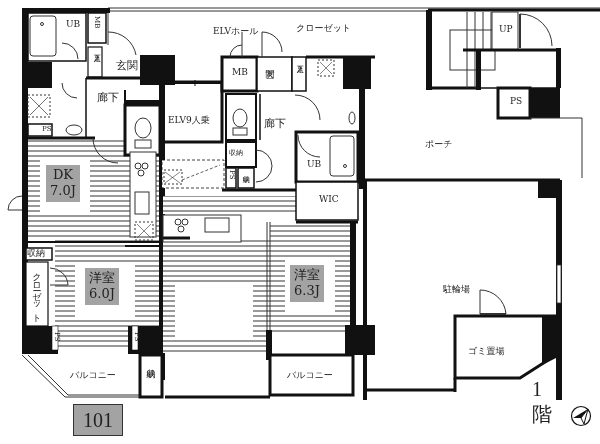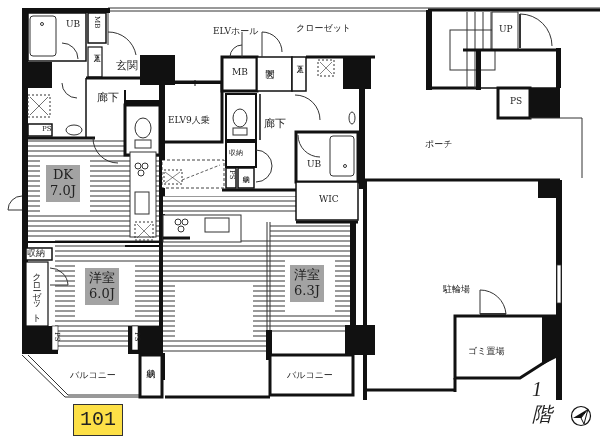--- a/index.html
+++ b/index.html
@@ -4,24 +4,24 @@
   <style>
     html, body { margin: 0; padding: 0; background: #ffffff; }
     body { width: 600px; height: 444px; position: relative; overflow: hidden;
            font-family: "DejaVu Serif", "Liberation Serif", serif; color: #222; }
     .plan { position: absolute; left: 0; top: 0; width: 540px; height: 444px; }
     .lbl { position: absolute; font-size: 11px; line-height: 1.1; white-space: nowrap; color: #222; }
     .lbl-sm { font-size: 9px; }
     .lbl-xs { font-size: 7px; }
     .lbl-big { font-size: 13px; text-align: center; background: #a3a3a3; padding: 2px 4px; line-height: 1.25; }
     .vert { writing-mode: vertical-rl; letter-spacing: 0; }
-    .unit-box { position: absolute; border: 1px solid #333; background: #fde047; font-size: 20px;
+    .unit-box { position: absolute; border: 1px solid #333; background: #a3a3a3; font-size: 20px;
                 text-align: center; line-height: 30px; width: 48px; height: 30px;
-                font-family: Liberation Mono, monospace; }
-    .floor-label { position: absolute; font-size: 20px; font-family: "Liberation Serif", serif; font-style: italic; }
+                font-family: Liberation Serif, serif; }
+    .floor-label { position: absolute; font-size: 20px; font-family: "Liberation Serif", serif; }
     .compass { position: absolute; }
   </style>
 </head>
 <body>
 
 <div class="plan">
   <svg width="600" height="444" viewBox="0 0 600 444" xmlns="http://www.w3.org/2000/svg">
     <defs>
       <pattern id="floor" width="6" height="5" patternUnits="userSpaceOnUse">
         <rect width="6" height="5" fill="#fff"></rect>

